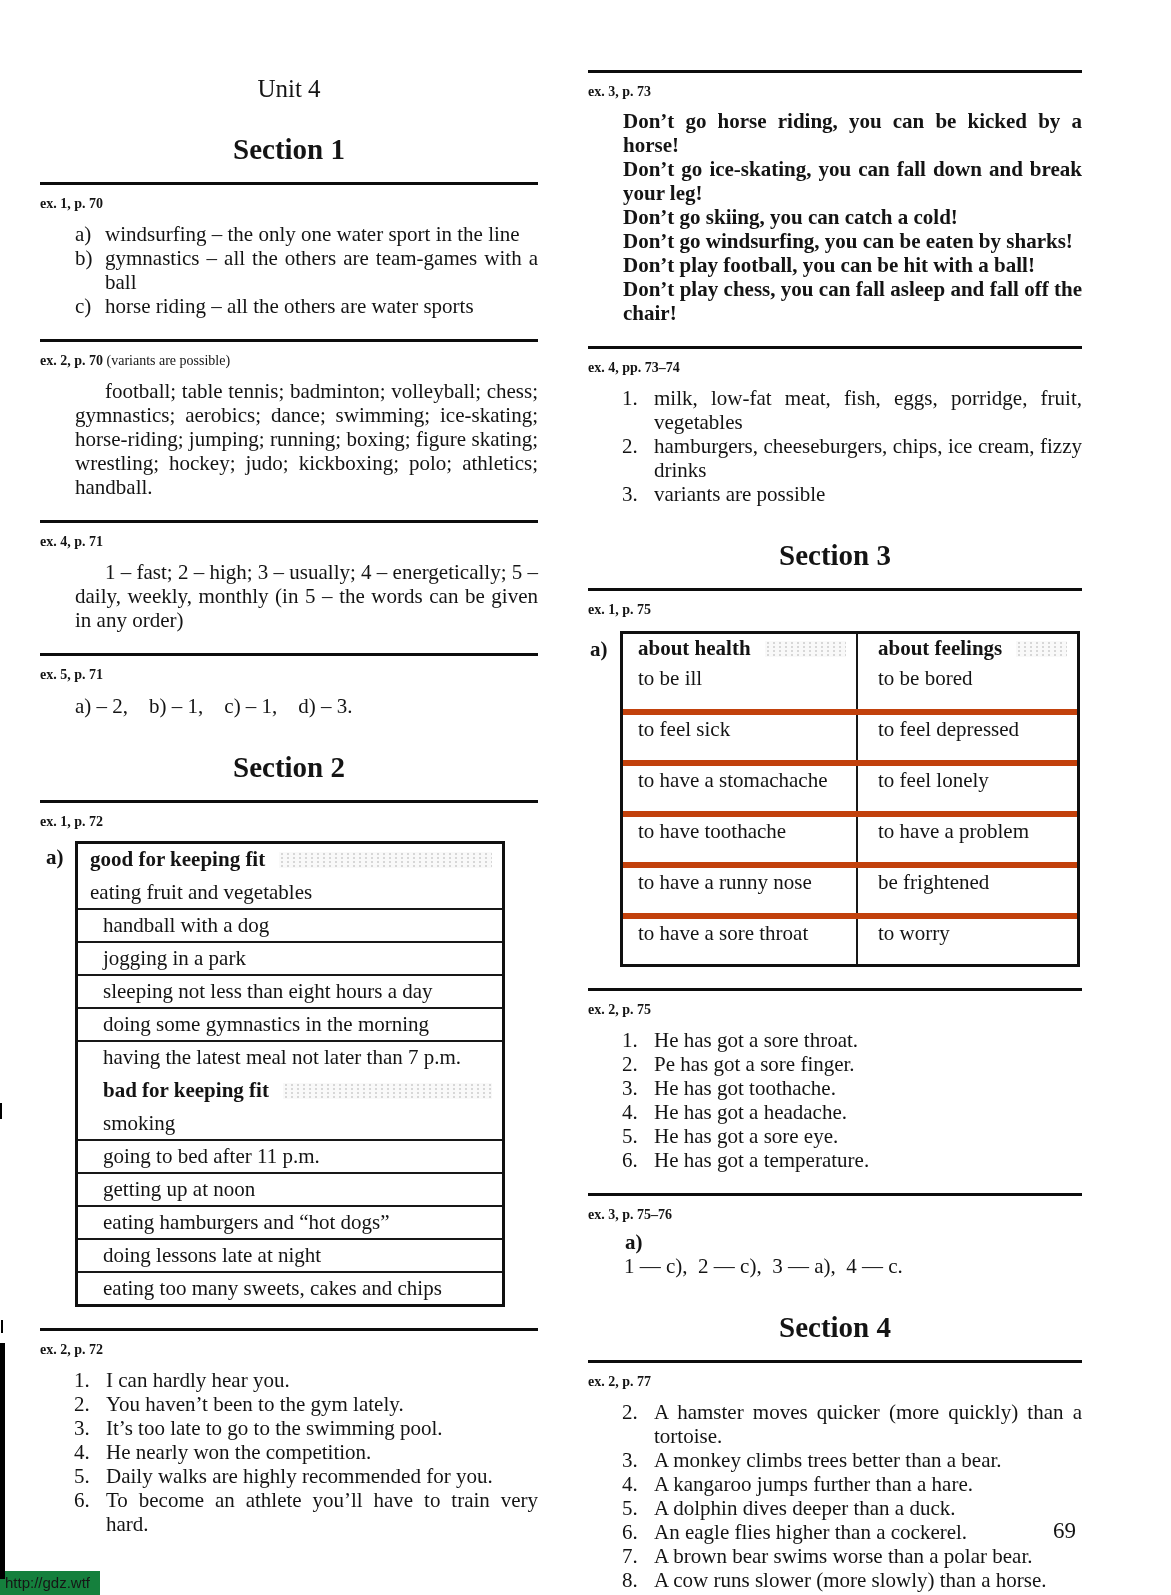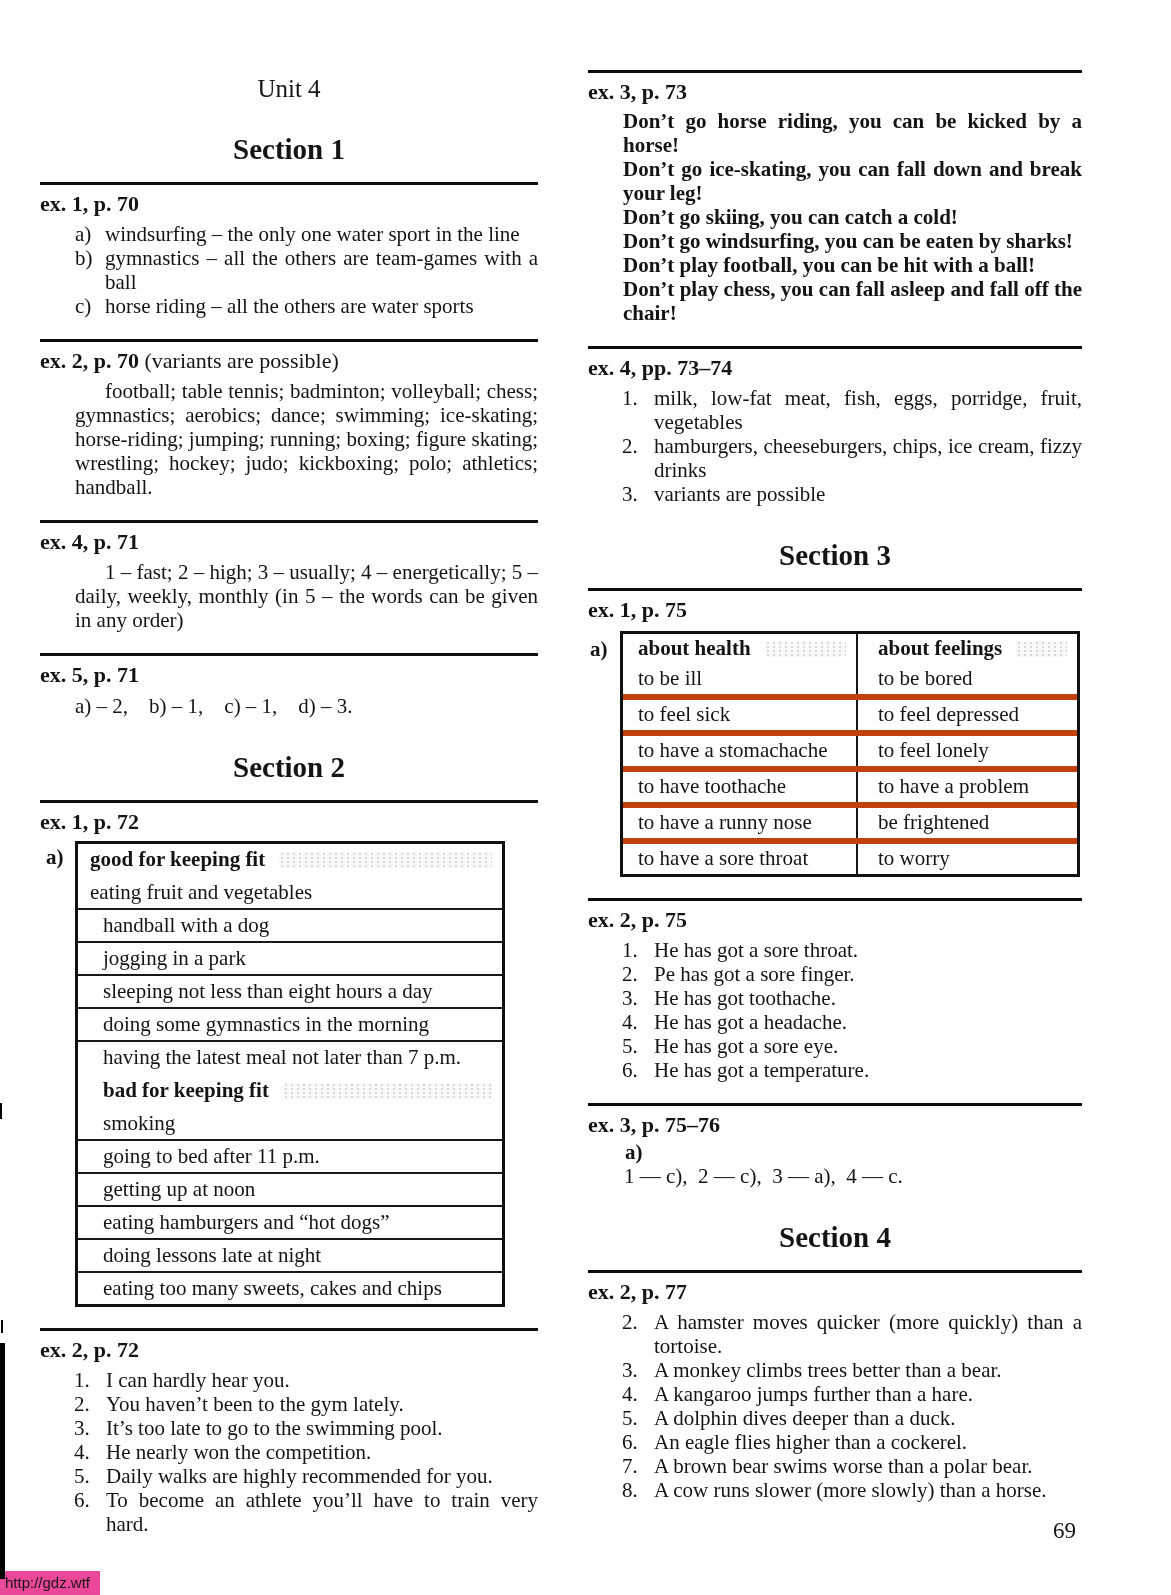--- a/index.html
+++ b/index.html
@@ -12,21 +12,21 @@
   .col-right { left:588px; top:70px; width:494px; }
 
   .unit-title { text-align:center; font-weight:normal; font-size:25px; line-height:30px; }
   .sec-title  { text-align:center; font-weight:bold; font-size:29px; line-height:30px;
                 margin-top:30px; margin-bottom:18px; }
   .sec-gap    { margin-top:34px; }
 
   .exb { border-top:3px solid #0d0d0d; padding-top:6px; margin-top:21px; }
   .exb.first { margin-top:18px; }
   .exb.flush { margin-top:0; }
-  .exh { font-weight:bold; font-size:22px; line-height:26px; }
+  .exh { font-weight:bold; font-size:14px; line-height:26px; }
   .exh .note { font-weight:normal; }
 
   .list { margin-top:5px; }
   .item { position:relative; padding-left:65px; text-align:justify; }
   .item .lbl { position:absolute; left:35px; }
   .nitem { position:relative; padding-left:66px; text-align:justify; }
   .nitem .num { position:absolute; left:34px; }
   .para { margin-left:35px; text-indent:30px; text-align:justify; margin-top:5px; }
   .ans  { margin-left:35px; margin-top:6px; }
   .sent { margin-left:35px; text-align:justify;font-weight:bold; }
@@ -46,26 +46,26 @@
   .trow .ml:last-child { margin-bottom:0; }
   .bold-line { font-weight:bold; display:flex; align-items:center; }
   .noise { flex:1; height:16px; margin:1px 10px 0 14px; opacity:.55;
            background-color:rgba(60,60,60,.05);
            background-image:radial-gradient(rgba(40,40,40,.30) 1px, rgba(0,0,0,0) 1.4px);
            background-size:6px 4px; }
 
   .htbl { border:3px solid #101010; margin-left:32px; width:454px; margin-top:8px; }
   .hrow { display:grid; grid-template-columns:233px 1fr; border-top:6px solid #c2410c; }
   .hrow.first { border-top:none; }
-  .hcell { padding:2px 0 4px 15px; }
+  .hcell { padding:2px 0 19px 15px; }
   .hcell + .hcell { border-left:2px solid #181818; padding-left:20px; }
   .hcell .ml { margin-bottom:6px; }
 
   .pgnum { position:absolute; left:1053px; top:1518px; font-size:23px; line-height:26px; }
-  .wm { position:absolute; left:0; top:1571px; background:#ec4899; color:#161616;
+  .wm { position:absolute; left:0; top:1571px; background:#15803d; color:#161616;
         font-family:"Liberation Sans", sans-serif; font-size:15px; line-height:18px;
         padding:3px 10px 3px 5px; }
   .artifact { position:absolute; background:#000; }
   .bar1 { left:0; top:1343px; width:5px; height:236px; }
   .tick1 { left:0; top:1103px; width:2px; height:16px; }
   .tick2 { left:1px; top:1320px; width:2px; height:13px; }
 </style>
 </head>
 <body>
 

